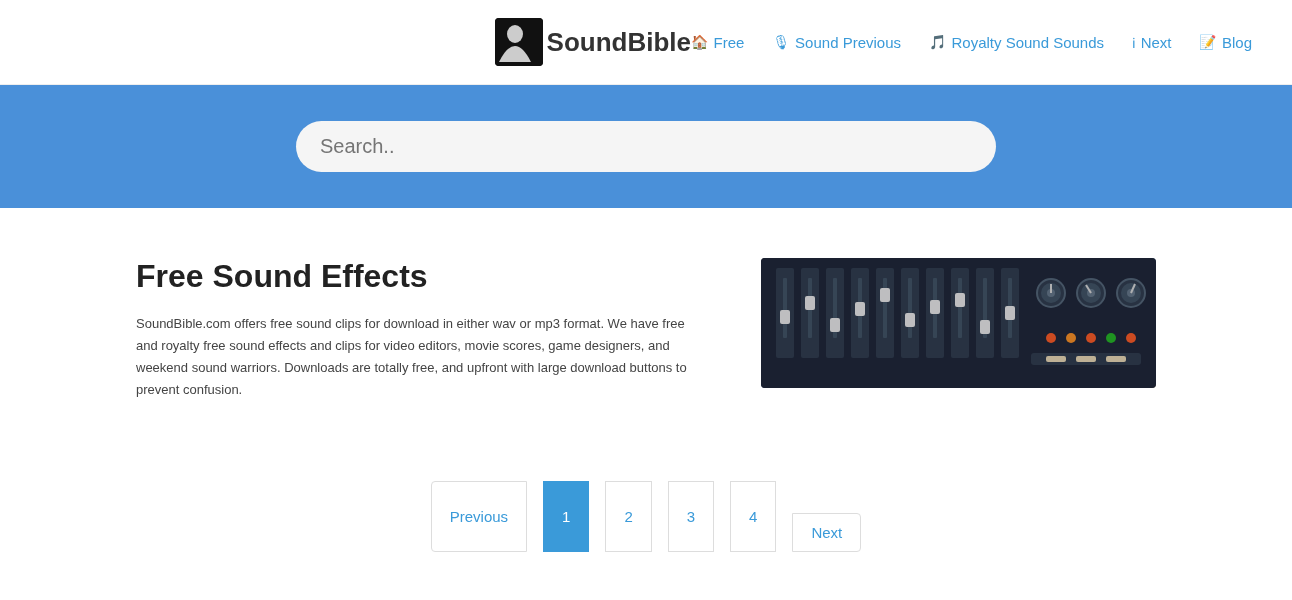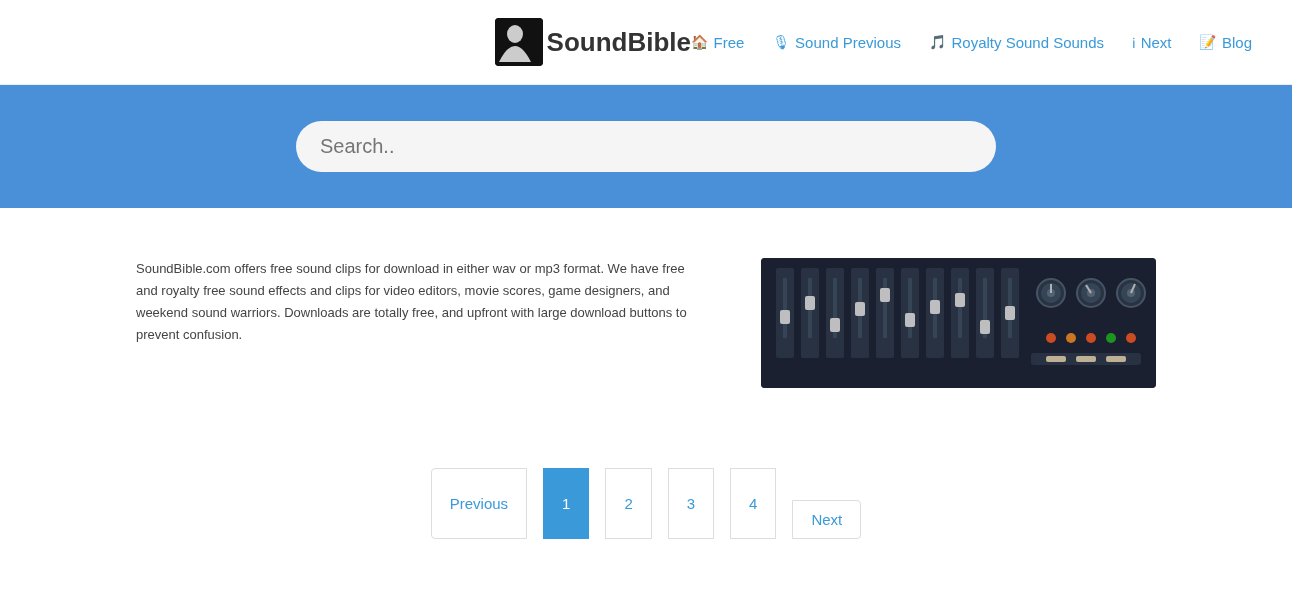--- a/index.html
+++ b/index.html
@@ -189,20 +189,21 @@
     </li>
   </ul>
 </nav>
 
 <div class="search-banner">
   <input class="search-input" type="text" placeholder="Search.." style="">
 </div>
 
 <div class="main-content">
   <div class="content-text">
+    <h1>Free Sound Effects</h1>
     <p>SoundBible.com offers free sound clips for download in either wav or mp3 format. We have free and royalty free sound effects and clips for video editors, movie scores, game designers, and weekend sound warriors. Downloads are totally free, and upfront with large download buttons to prevent confusion.</p>
   </div>
   <div class="content-image">
     
     <svg class="mixer-visual" viewBox="0 0 395 130" xmlns="http://www.w3.org/2000/svg">
 
       <rect width="395" height="130" fill="#1a2030"></rect>
 
       <g opacity="0.9">
 

